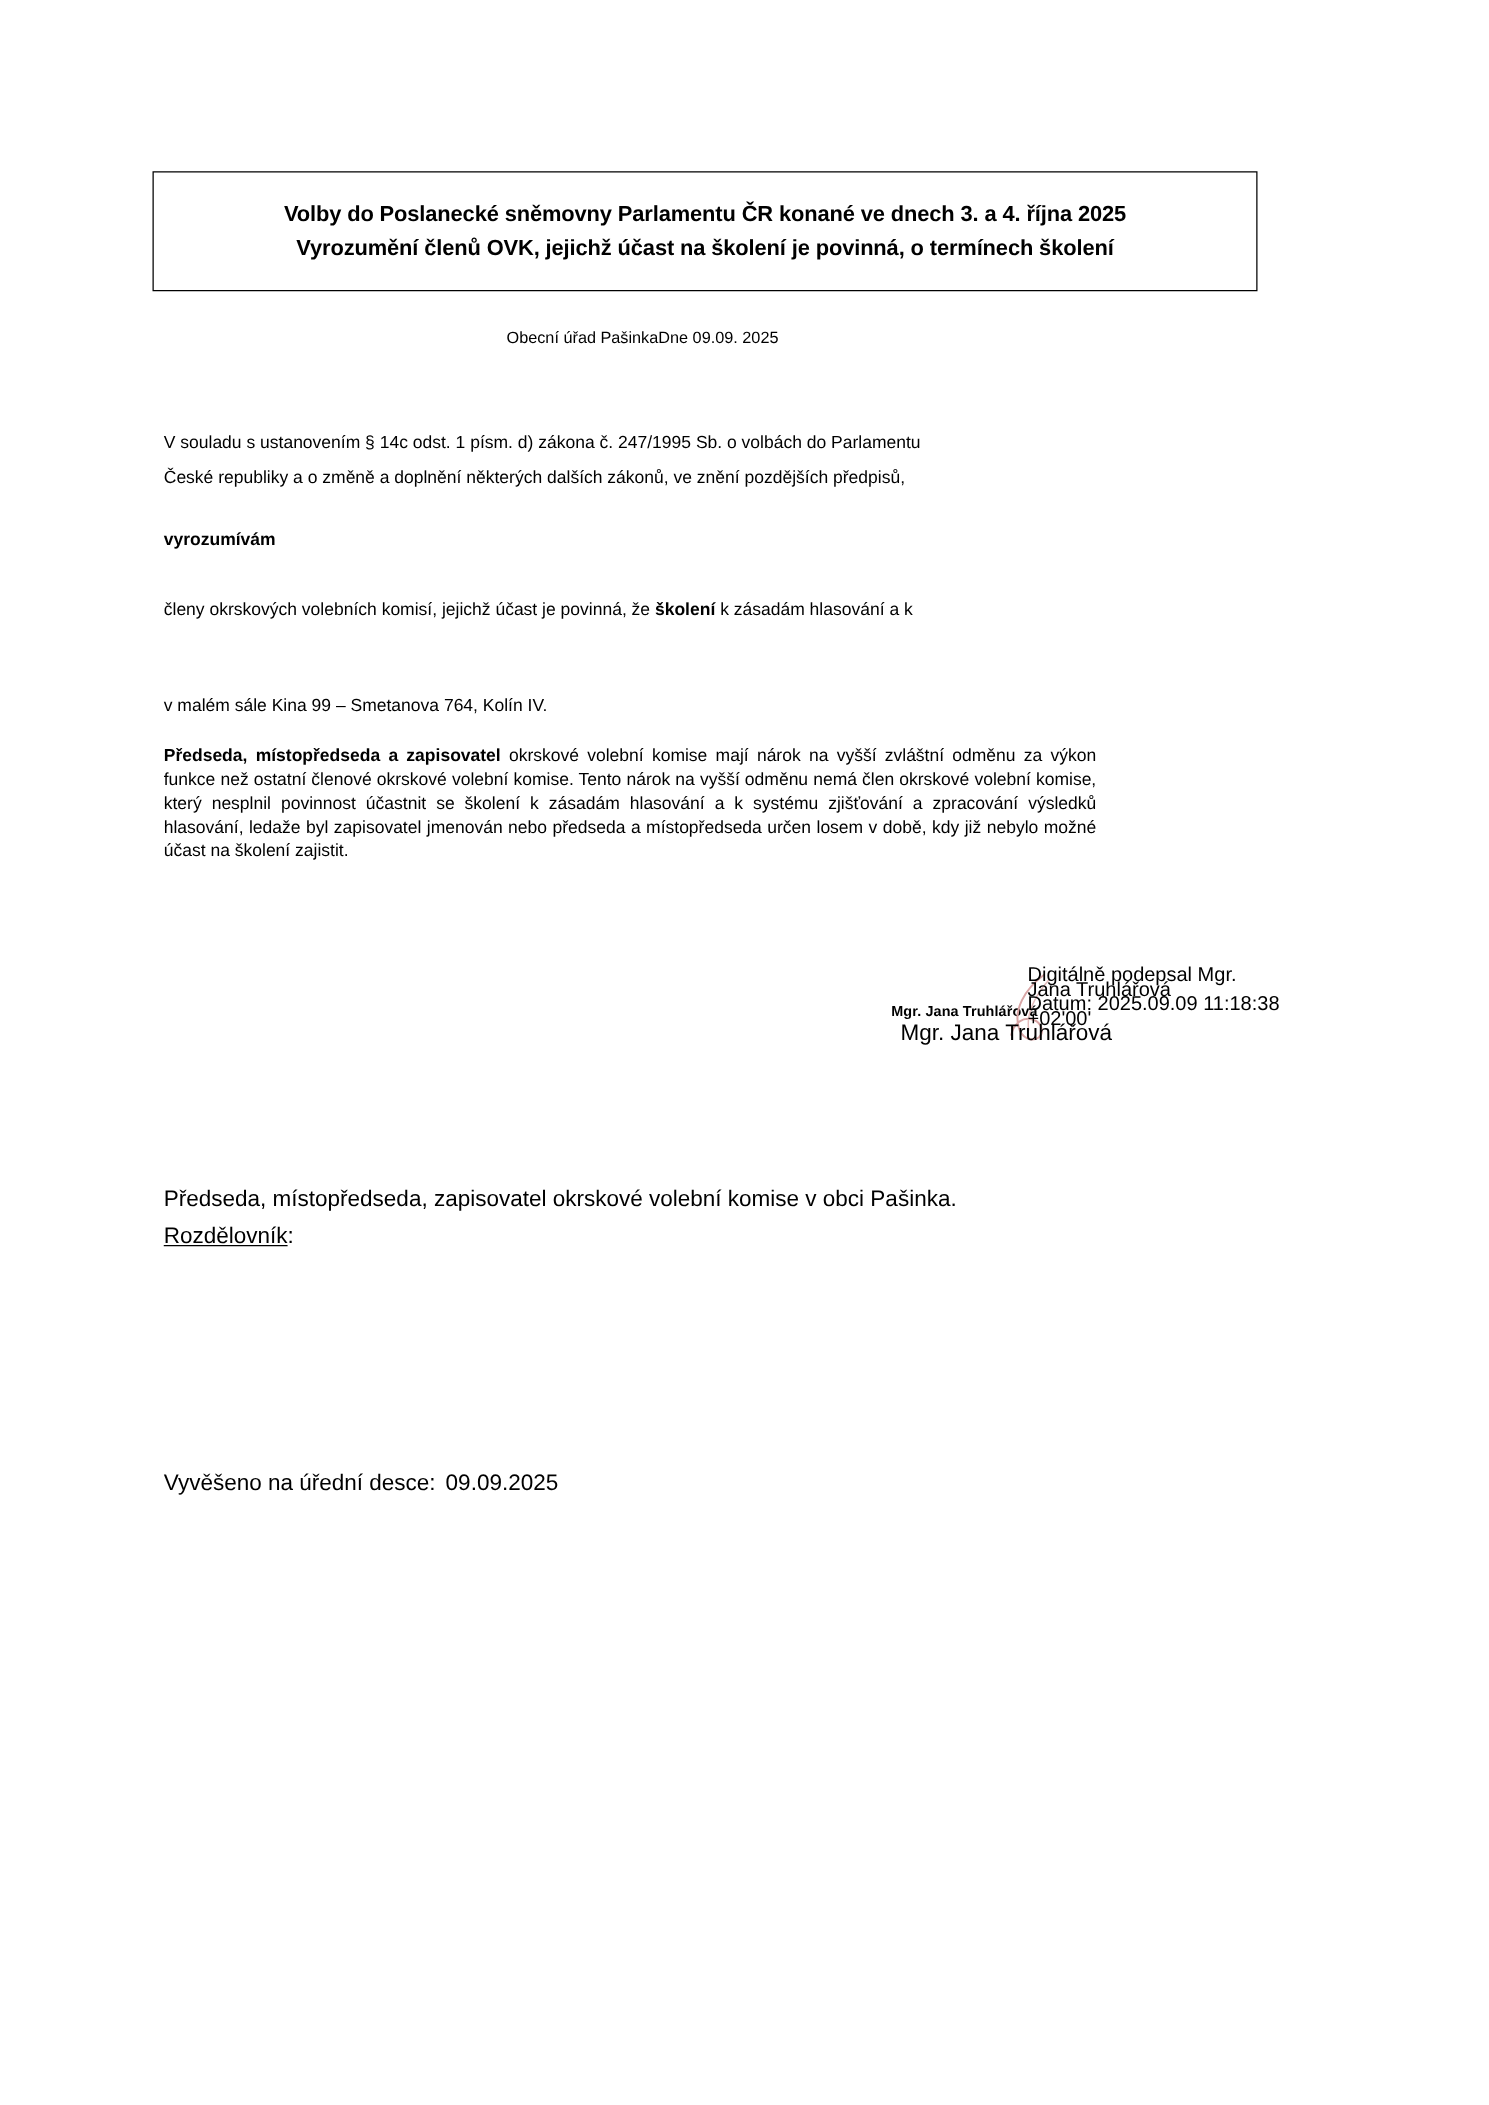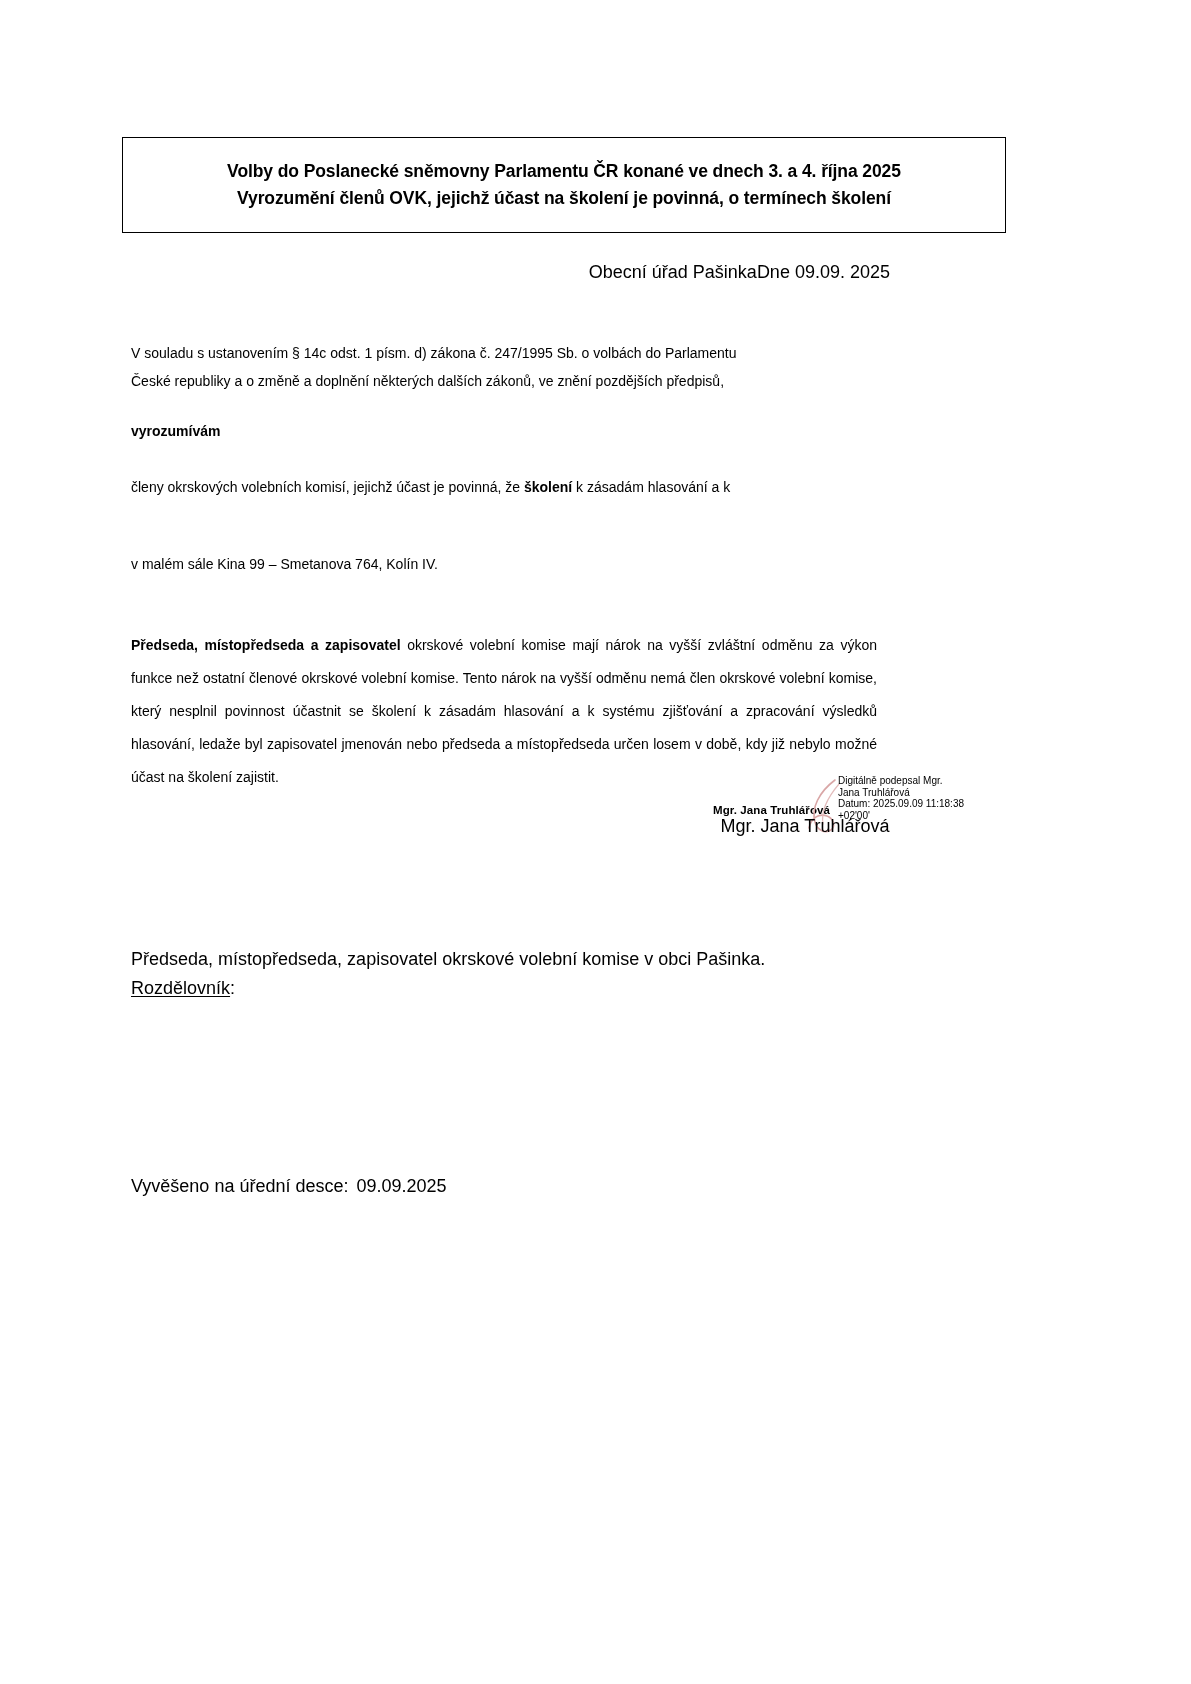--- a/index.html
+++ b/index.html
@@ -41,41 +41,41 @@
     white-space: nowrap;
   }
 
   
   .meta-row {
     position: absolute;
     left: 138px;
     top: 262px;
     width: 752px;
     display: flex;
-    justify-content: flex-end;
+    justify-content: center;
     align-items: baseline;
-    font-size: 18px;
+    font-size: 13px;
   }
 
   
   .block {
     position: absolute;
     font-size: 14px;
     line-height: 28px;
     margin-top: 17px;
   }
   .justified {
     text-align: justify;
     text-justify: inter-word;
   }
   .b-intro   { left: 131px; top: 322px; width: 746px; }
   .b-center  { left: 131px; top: 400px; width: 746px; font-weight: bold; }
   .b-p1      { left: 131px; top: 447px; width: 746px; line-height: 47px; }
   .b-venue   { left: 131px; top: 533px; width: 746px; }
-  .b-p2      { left: 131px; top: 612px; width: 746px; line-height: 33px; }
+  .b-p2      { left: 131px; top: 578px; width: 746px; line-height: 19px; }
 
   .b-intro p, .b-p1 p, .b-p2 p { margin: 0; }
 
   b, strong { font-weight: bold; }
 
   
   .sig-area {
     position: absolute;
     left: 600px;
     top: 770px;
@@ -100,23 +100,23 @@
   }
   .sig-swirl {
     position: absolute;
     left: 205px;
     top: 8px;
     width: 46px;
     height: 58px;
   }
   .sig-meta {
     position: absolute;
-    left: 238px;
+    left: 222px;
     top: 5px;
-    font-size: 10px;
+    font-size: 16px;
     line-height: 11.6px;
     white-space: nowrap;
   }
   .sig-block {
     position: absolute;
     left: 600px;
     top: 812px;
     width: 410px;
     text-align: center;
     font-size: 18px;

